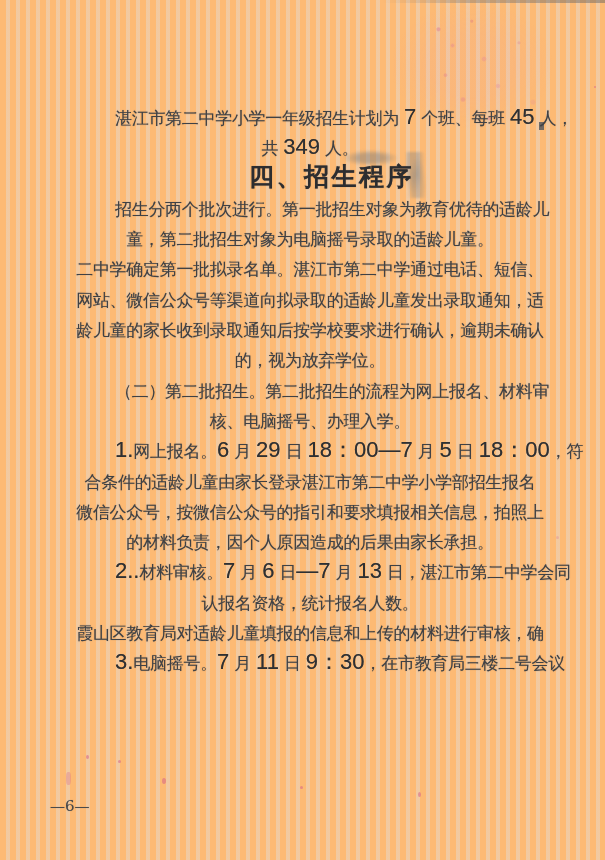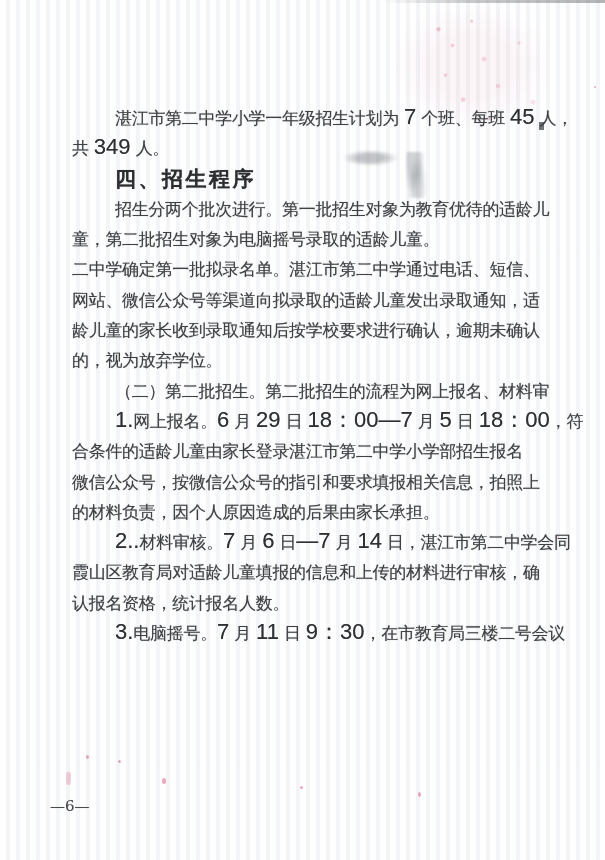--- a/index.html
+++ b/index.html
@@ -1,22 +1,23 @@
 <!DOCTYPE html>
 <html><head>
 <meta charset="utf-8">
 <style>
   html,body{margin:0;padding:0;background:#e8e8e8;}
   .page{
     position:relative;
     width:605px;height:860px;
     margin:0;
-    background:#ffffff;
+    background:#fdba74;
     overflow:hidden;
     font-family:"DejaVu Serif","Liberation Serif",serif;
+    text-align:center;
   }
   
   .page::before{
     content:"";
     position:absolute;inset:0;
     background:repeating-linear-gradient(90deg,
       rgba(255,255,255,0) 0px, rgba(255,255,255,0) 6px,
       rgba(223,227,233,.38) 6px, rgba(223,227,233,.38) 10px);
     pointer-events:none;
   }
@@ -32,23 +33,23 @@
   .line{
     height:30.3px;line-height:30.3px;
     white-space:pre;
     font-size:17px;
     letter-spacing:-0.3px;
     color:#3f4145;
     text-shadow:0 0 1px rgba(70,72,76,.5);
   }
   .line.indent{padding-left:43px;}
   .line.heading{
-    font-family:Liberation Sans, sans-serif;
+    font-family:Liberation Mono, monospace;
     font-weight:700;
-    font-size:21px;
+    font-size:25px;
     letter-spacing:2.5px;
     color:#2c2d30;
     text-shadow:0 0 .8px rgba(40,41,44,.6);
   }
   .num{
     font-family:"Liberation Sans","DejaVu Sans",sans-serif;
     font-size:22px;
     line-height:1;
     letter-spacing:0;
     color:#2e3033;
@@ -129,24 +130,25 @@
       <div class="line indent">湛江市第二中学小学一年级招生计划为 <span class="num">7</span> 个班、每班 <span class="num">45</span> 人，</div>
       <div class="line">共 <span class="num">349</span> 人。</div>
       <div class="line indent heading">四、招生程序</div>
       <div class="line indent">招生分两个批次进行。第一批招生对象为教育优待的适龄儿</div>
       <div class="line">童，第二批招生对象为电脑摇号录取的适龄儿童。</div>
       <div class="line">二中学确定第一批拟录名单。湛江市第二中学通过电话、短信、</div>
       <div class="line">网站、微信公众号等渠道向拟录取的适龄儿童发出录取通知，适</div>
       <div class="line">龄儿童的家长收到录取通知后按学校要求进行确认，逾期未确认</div>
       <div class="line">的，视为放弃学位。</div>
       <div class="line indent">（二）第二批招生。第二批招生的流程为网上报名、材料审</div>
+      <div class="line">核、电脑摇号、办理入学。</div>
       <div class="line indent"><span class="num">1.</span>网上报名。<span class="num">6</span> 月 <span class="num">29</span> 日 <span class="num">18：00—7</span> 月 <span class="num">5</span> 日 <span class="num">18：00</span>，符</div>
       <div class="line">合条件的适龄儿童由家长登录湛江市第二中学小学部招生报名</div>
       <div class="line">微信公众号，按微信公众号的指引和要求填报相关信息，拍照上</div>
       <div class="line">的材料负责，因个人原因造成的后果由家长承担。</div>
-      <div class="line indent"><span class="num">2..</span>材料审核。<span class="num">7</span> 月 <span class="num">6</span> 日<span class="num">—7</span> 月 <span class="num">14</span> 日，湛江市第二中学会同</div>
+      <div class="line indent"><span class="num">2..</span>材料审核。<span class="num">7</span> 月 <span class="num">6</span> 日<span class="num">—7</span> 月 <span class="num">13</span> 日，湛江市第二中学会同</div>
+      <div class="line">认报名资格，统计报名人数。</div>
       <div class="line">霞山区教育局对适龄儿童填报的信息和上传的材料进行审核，确</div>
-      <div class="line">认报名资格，统计报名人数。</div>
       <div class="line indent"><span class="num">3.</span>电脑摇号。<span class="num">7</span> 月 <span class="num">11</span> 日 <span class="num">9：30</span>，在市教育局三楼二号会议</div>
     </div>
 
   <div class="page-number">—6—</div>
 </div>
 
 </body></html>

